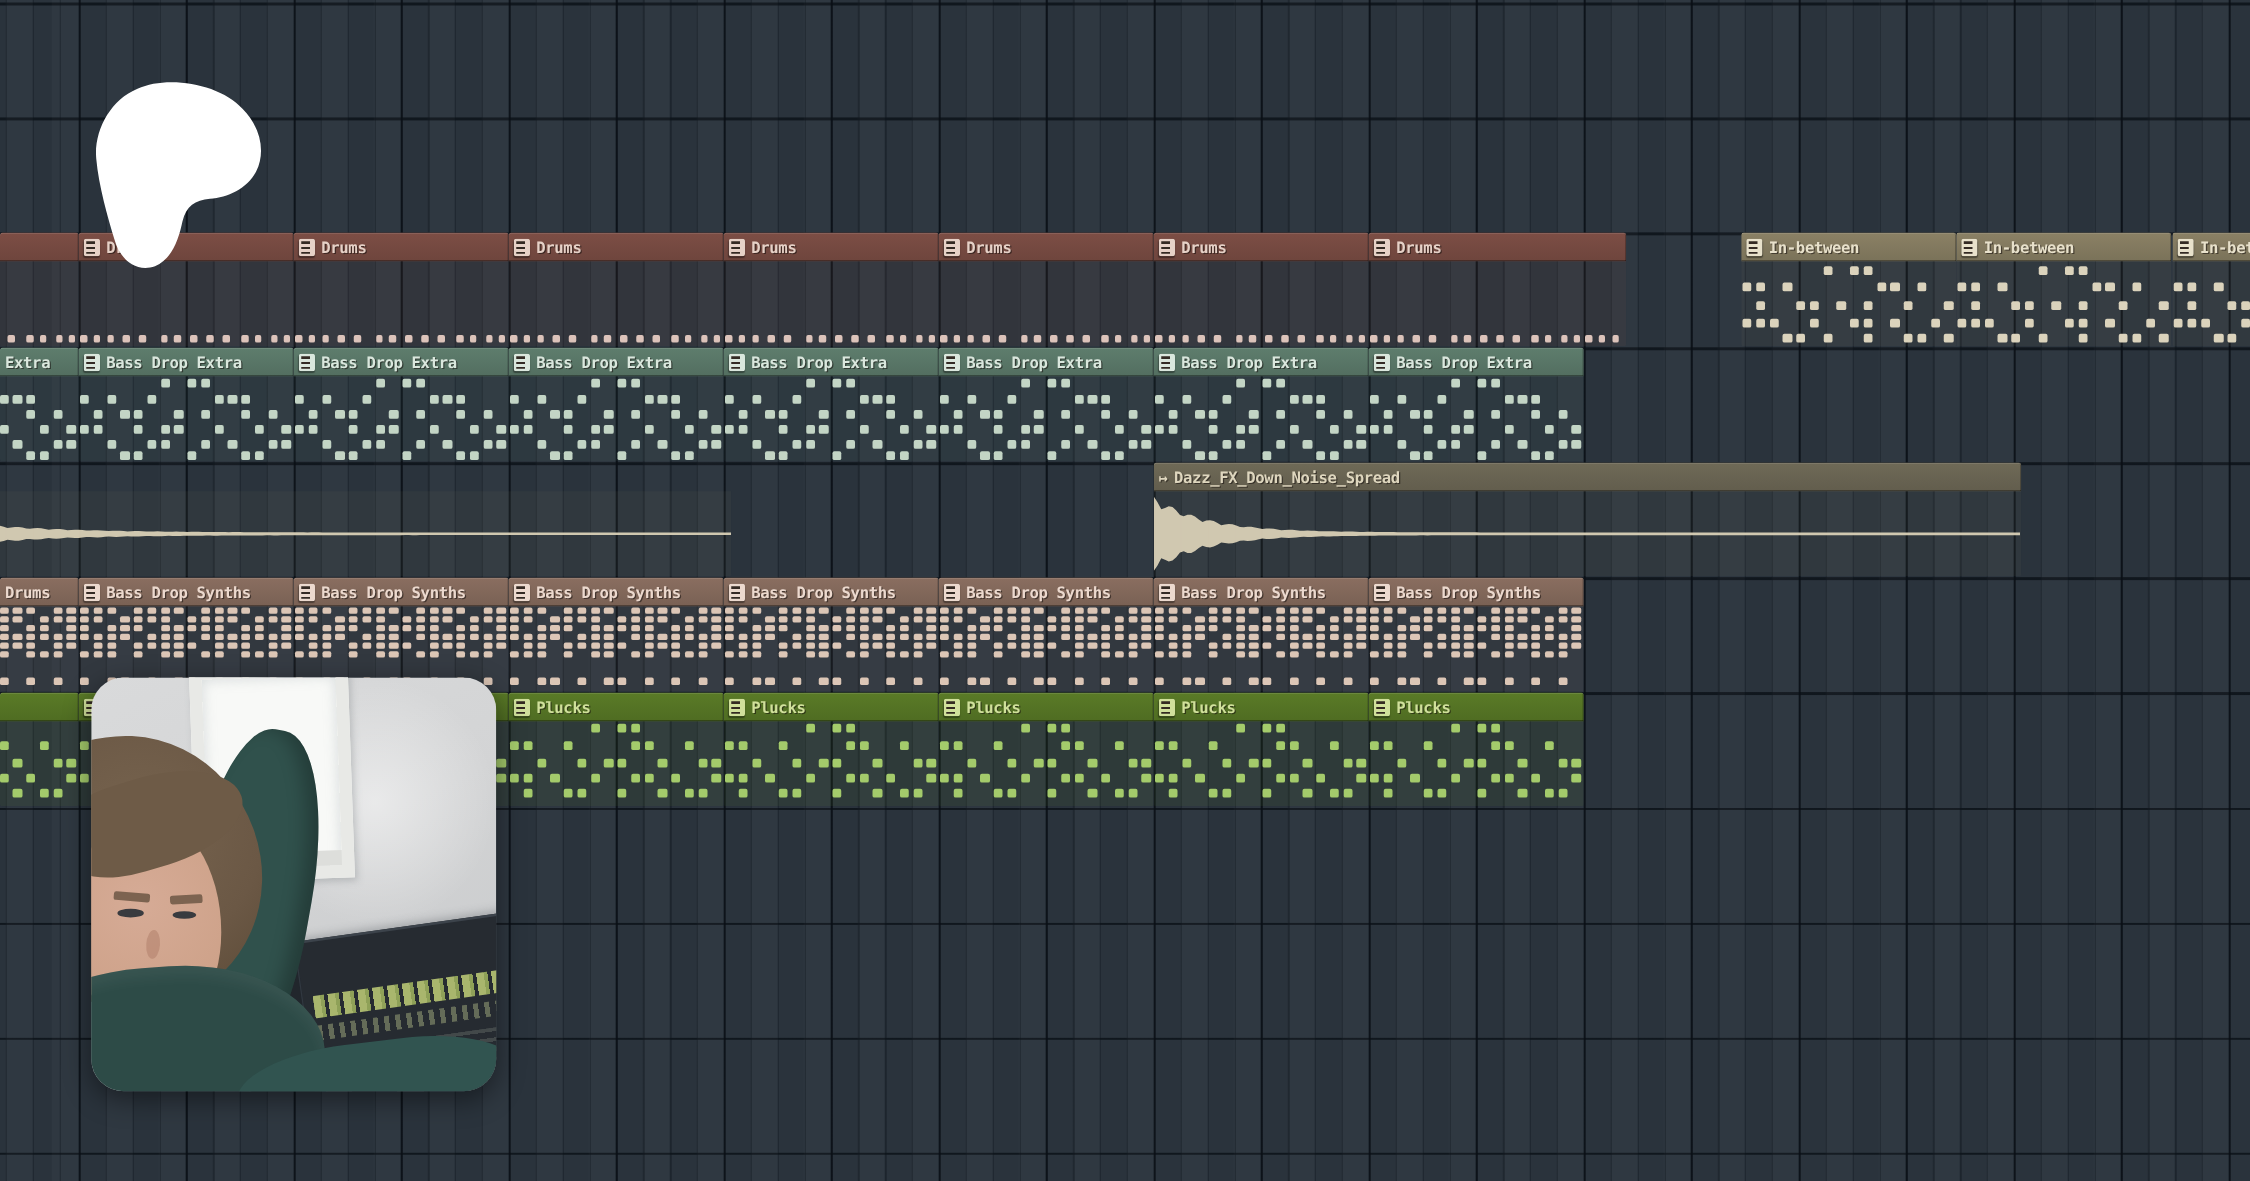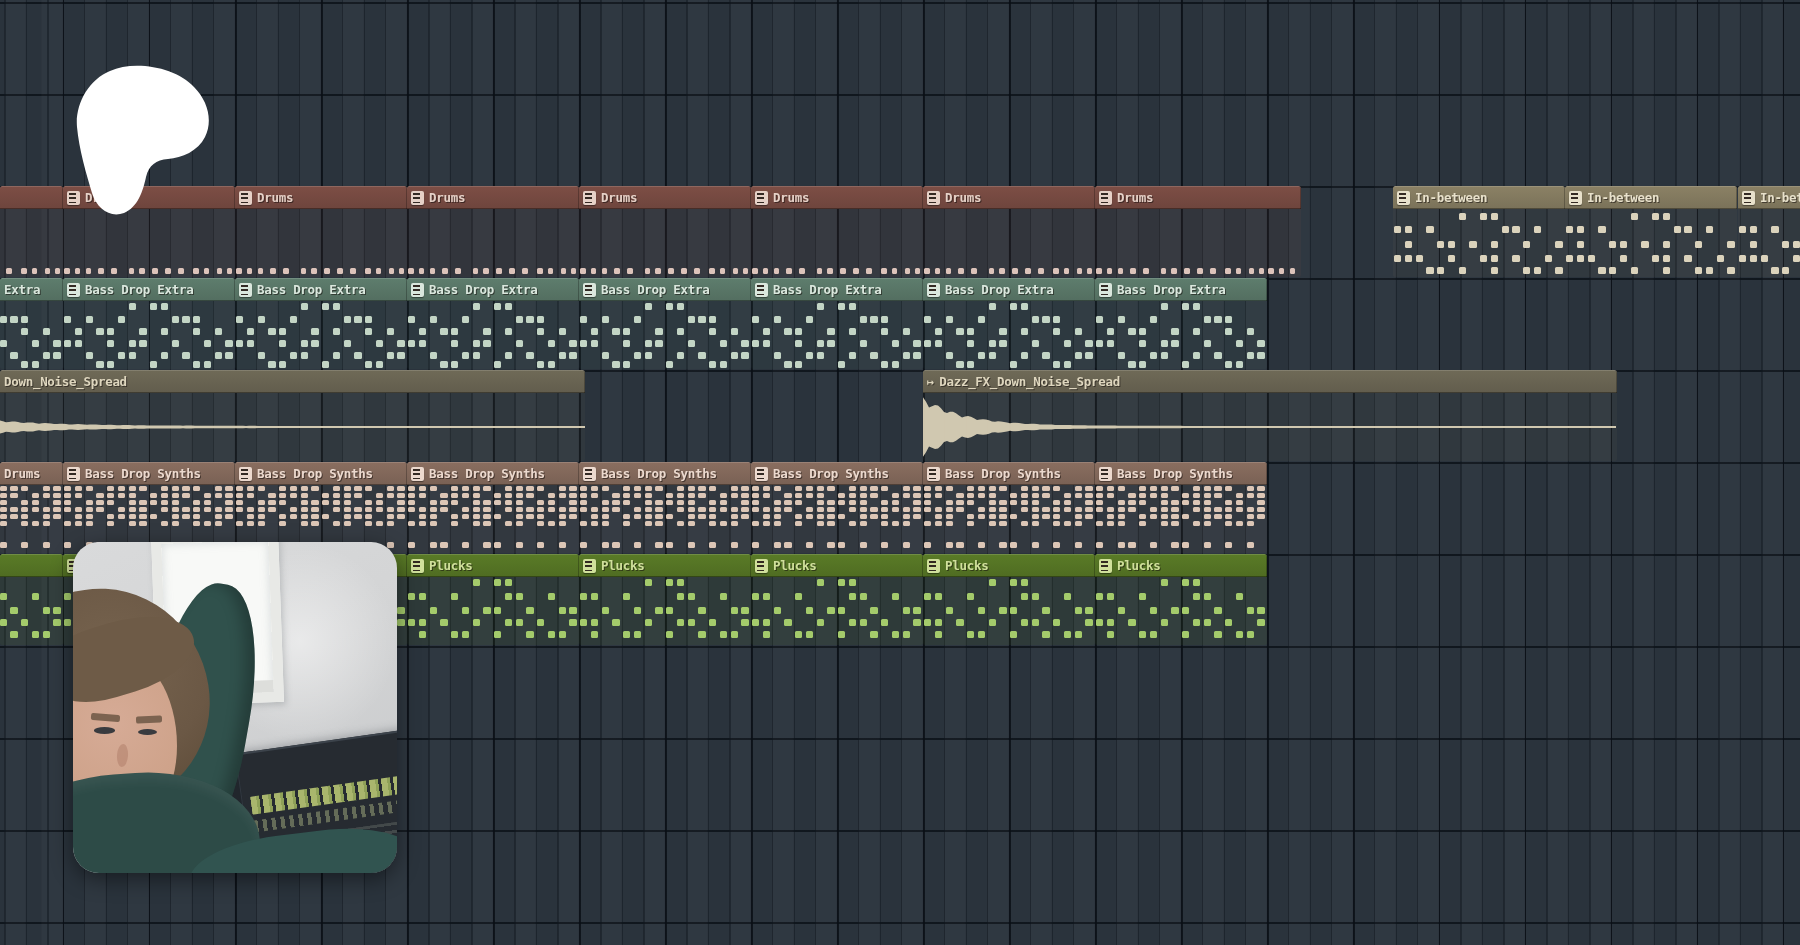--- a/index.html
+++ b/index.html
@@ -653,23 +653,20 @@
           <div class="dash" style="left: 151.5px; top: 51px; width: 7.3px; height: 7px; background: rgb(195, 213, 197);"></div>
           <div class="dash" style="left: 162.3px; top: 51px; width: 7.3px; height: 7px; background: rgb(195, 213, 197);"></div>
           <div class="dash" style="left: 33.3px; top: 60px; width: 7.3px; height: 7px; background: rgb(195, 213, 197);"></div>
           <div class="dash" style="left: 44px; top: 60px; width: 7.3px; height: 7px; background: rgb(195, 213, 197);"></div>
           <div class="dash" style="left: 87px; top: 60px; width: 7.3px; height: 7px; background: rgb(195, 213, 197);"></div>
           <div class="dash" style="left: 130px; top: 60px; width: 7.3px; height: 7px; background: rgb(195, 213, 197);"></div>
           <div class="dash" style="left: 140.8px; top: 60px; width: 7.3px; height: 7px; background: rgb(195, 213, 197);"></div>
         </div>
       </div>
       <div class="clip" style="left: 0px; top: 370px; width: 585px;">
-        <div class="clip-header" style="background: linear-gradient(rgb(111, 106, 87), rgb(98, 93, 77));">
-          <span class="clip-label" style="color: rgb(222, 214, 190);">Down_Noise_Spread</span>
-        </div>
         <div class="clip-body" style="background: rgba(111, 106, 87, 0.1);">
           <svg class="wave" width="585" height="68">
             <path d="M0 27.6 L 3 28.3 L 6 29.3 L 9 28.9 L 12 28.5 L 15 28.5 L 18 29.0 L 21 29.8 L 24 29.9 L 27 29.5 L 30 29.4 L 33 29.6 L 36 30.2 L 39 30.7 L 42 30.3 L 45 30.1 L 48 30.2 L 51 30.6 L 54 31.1 L 57 30.9 L 60 30.7 L 63 30.7 L 66 31.0 L 69 31.4 L 72 31.4 L 75 31.2 L 78 31.1 L 81 31.3 L 84 31.6 L 87 31.8 L 90 31.6 L 93 31.5 L 96 31.6 L 99 31.8 L 102 32.1 L 105 31.9 L 108 31.8 L 111 31.8 L 114 32.0 L 117 32.2 L 120 32.2 L 123 32.1 L 126 32.0 L 129 32.1 L 132 32.3 L 135 32.4 L 138 32.3 L 141 32.2 L 144 32.3 L 147 32.4 L 150 32.5 L 153 32.4 L 156 32.4 L 159 32.4 L 162 32.5 L 165 32.6 L 168 32.6 L 171 32.5 L 174 32.5 L 177 32.6 L 180 32.6 L 183 32.7 L 186 32.6 L 189 32.6 L 192 32.6 L 195 32.7 L 198 32.7 L 201 32.7 L 204 32.7 L 207 32.7 L 210 32.7 L 213 32.8 L 216 32.8 L 219 32.7 L 222 32.7 L 225 32.8 L 228 32.8 L 231 32.8 L 234 32.8 L 237 32.8 L 240 32.8 L 243 32.8 L 246 32.9 L 249 32.8 L 252 32.8 L 255 32.8 L 258 32.9 L 261 32.9 L 264 32.9 L 267 32.9 L 270 32.9 L 273 32.9 L 276 32.9 L 279 32.9 L 282 32.9 L 285 32.9 L 288 32.9 L 291 32.9 L 294 32.9 L 297 32.9 L 300 32.9 L 303 32.9 L 306 32.9 L 309 32.9 L 312 32.9 L 315 32.9 L 318 32.9 L 321 32.9 L 324 33.0 L 327 33.0 L 330 32.9 L 333 32.9 L 336 33.0 L 339 33.0 L 342 33.0 L 345 33.0 L 348 33.0 L 351 33.0 L 354 33.0 L 357 33.0 L 360 33.0 L 363 33.0 L 366 33.0 L 369 33.0 L 372 33.0 L 375 33.0 L 378 33.0 L 381 33.0 L 384 33.0 L 387 33.0 L 390 33.0 L 393 33.0 L 396 33.0 L 399 33.0 L 402 33.0 L 405 33.0 L 408 33.0 L 411 33.0 L 414 33.0 L 417 33.0 L 420 33.0 L 423 33.0 L 426 33.0 L 429 33.0 L 432 33.0 L 435 33.0 L 438 33.0 L 441 33.0 L 444 33.0 L 447 33.0 L 450 33.0 L 453 33.0 L 456 33.0 L 459 33.0 L 462 33.0 L 465 33.0 L 468 33.0 L 471 33.0 L 474 33.0 L 477 33.0 L 480 33.0 L 483 33.0 L 486 33.0 L 489 33.0 L 492 33.0 L 495 33.0 L 498 33.0 L 501 33.0 L 504 33.0 L 507 33.0 L 510 33.0 L 513 33.0 L 516 33.0 L 519 33.0 L 522 33.0 L 525 33.0 L 528 33.0 L 531 33.0 L 534 33.0 L 537 33.0 L 540 33.0 L 543 33.0 L 546 33.0 L 549 33.0 L 552 33.0 L 555 33.0 L 558 33.0 L 561 33.0 L 564 33.0 L 567 33.0 L 570 33.0 L 573 33.0 L 576 33.0 L 579 33.0 L 582 33.0 L 585 33.0 L 585 35.0 L 582 35.0 L 579 35.0 L 576 35.0 L 573 35.0 L 570 35.0 L 567 35.0 L 564 35.0 L 561 35.0 L 558 35.0 L 555 35.0 L 552 35.0 L 549 35.0 L 546 35.0 L 543 35.0 L 540 35.0 L 537 35.0 L 534 35.0 L 531 35.0 L 528 35.0 L 525 35.0 L 522 35.0 L 519 35.0 L 516 35.0 L 513 35.0 L 510 35.0 L 507 35.0 L 504 35.0 L 501 35.0 L 498 35.0 L 495 35.0 L 492 35.0 L 489 35.0 L 486 35.0 L 483 35.0 L 480 35.0 L 477 35.0 L 474 35.0 L 471 35.0 L 468 35.0 L 465 35.0 L 462 35.0 L 459 35.0 L 456 35.0 L 453 35.0 L 450 35.0 L 447 35.0 L 444 35.0 L 441 35.0 L 438 35.0 L 435 35.0 L 432 35.0 L 429 35.0 L 426 35.0 L 423 35.0 L 420 35.0 L 417 35.0 L 414 35.0 L 411 35.0 L 408 35.0 L 405 35.0 L 402 35.0 L 399 35.0 L 396 35.0 L 393 35.0 L 390 35.0 L 387 35.0 L 384 35.0 L 381 35.0 L 378 35.0 L 375 35.0 L 372 35.0 L 369 35.0 L 366 35.0 L 363 35.0 L 360 35.0 L 357 35.0 L 354 35.0 L 351 35.0 L 348 35.0 L 345 35.0 L 342 35.0 L 339 35.0 L 336 35.0 L 333 35.1 L 330 35.1 L 327 35.0 L 324 35.0 L 321 35.1 L 318 35.1 L 315 35.1 L 312 35.1 L 309 35.1 L 306 35.1 L 303 35.1 L 300 35.1 L 297 35.1 L 294 35.1 L 291 35.1 L 288 35.1 L 285 35.1 L 282 35.1 L 279 35.1 L 276 35.1 L 273 35.1 L 270 35.1 L 267 35.1 L 264 35.1 L 261 35.1 L 258 35.1 L 255 35.2 L 252 35.2 L 249 35.2 L 246 35.1 L 243 35.2 L 240 35.2 L 237 35.2 L 234 35.2 L 231 35.2 L 228 35.2 L 225 35.2 L 222 35.3 L 219 35.3 L 216 35.2 L 213 35.2 L 210 35.3 L 207 35.3 L 204 35.3 L 201 35.3 L 198 35.3 L 195 35.3 L 192 35.4 L 189 35.4 L 186 35.4 L 183 35.3 L 180 35.4 L 177 35.4 L 174 35.5 L 171 35.5 L 168 35.4 L 165 35.4 L 162 35.5 L 159 35.6 L 156 35.6 L 153 35.6 L 150 35.5 L 147 35.6 L 144 35.7 L 141 35.8 L 138 35.7 L 135 35.6 L 132 35.7 L 129 35.9 L 126 36.0 L 123 35.9 L 120 35.8 L 117 35.8 L 114 36.0 L 111 36.2 L 108 36.2 L 105 36.1 L 102 35.9 L 99 36.2 L 96 36.4 L 93 36.5 L 90 36.4 L 87 36.2 L 84 36.4 L 81 36.7 L 78 36.9 L 75 36.8 L 72 36.6 L 69 36.6 L 66 37.0 L 63 37.3 L 60 37.3 L 57 37.1 L 54 36.9 L 51 37.4 L 48 37.8 L 45 37.9 L 42 37.7 L 39 37.3 L 36 37.8 L 33 38.4 L 30 38.6 L 27 38.5 L 24 38.1 L 21 38.2 L 18 39.0 L 15 39.5 L 12 39.5 L 9 39.1 L 6 38.7 L 3 39.7 L 0 40.4 Z" fill="#d9d0b6" opacity="0.95"></path>
           </svg>
         </div>
       </div>
       <div class="clip" style="left: 923px; top: 370px; width: 694px;">
         <div class="clip-header" style="background: linear-gradient(rgb(111, 106, 87), rgb(98, 93, 77));">
           <span class="audioicon" style="color: rgb(222, 214, 190);">↦</span>
           <span class="clip-label" style="color: rgb(222, 214, 190);">Dazz_FX_Down_Noise_Spread</span>

